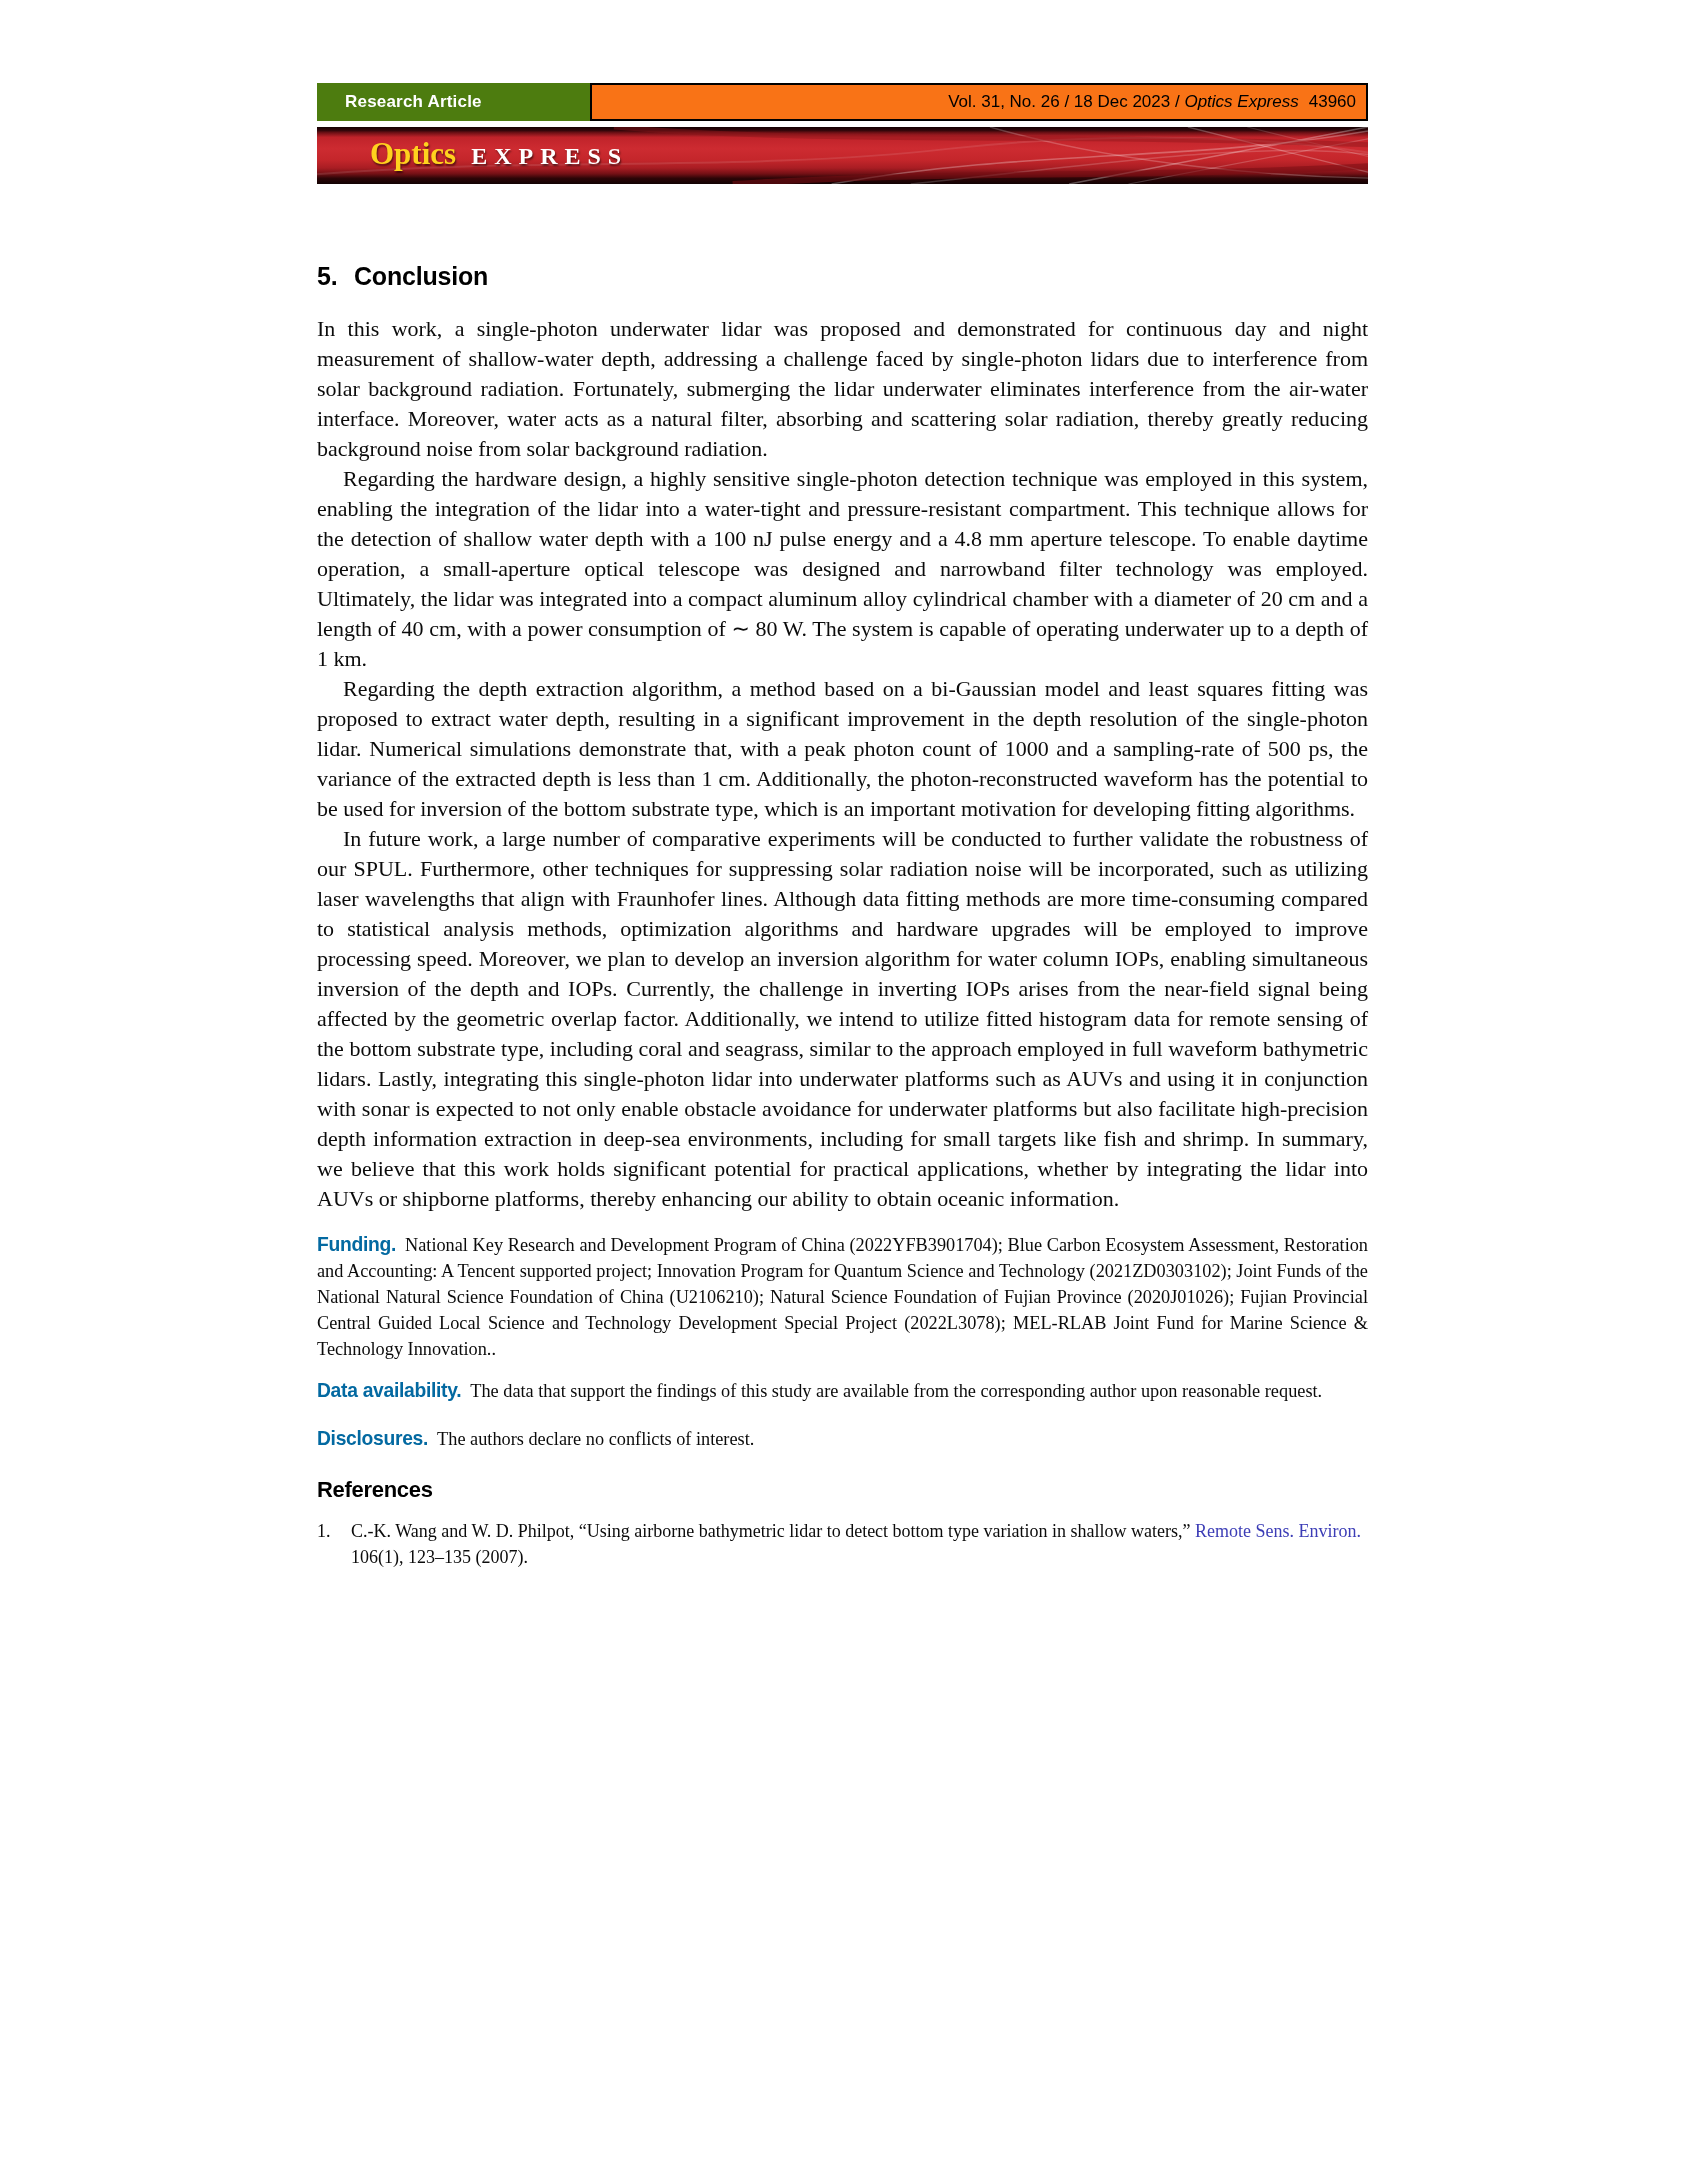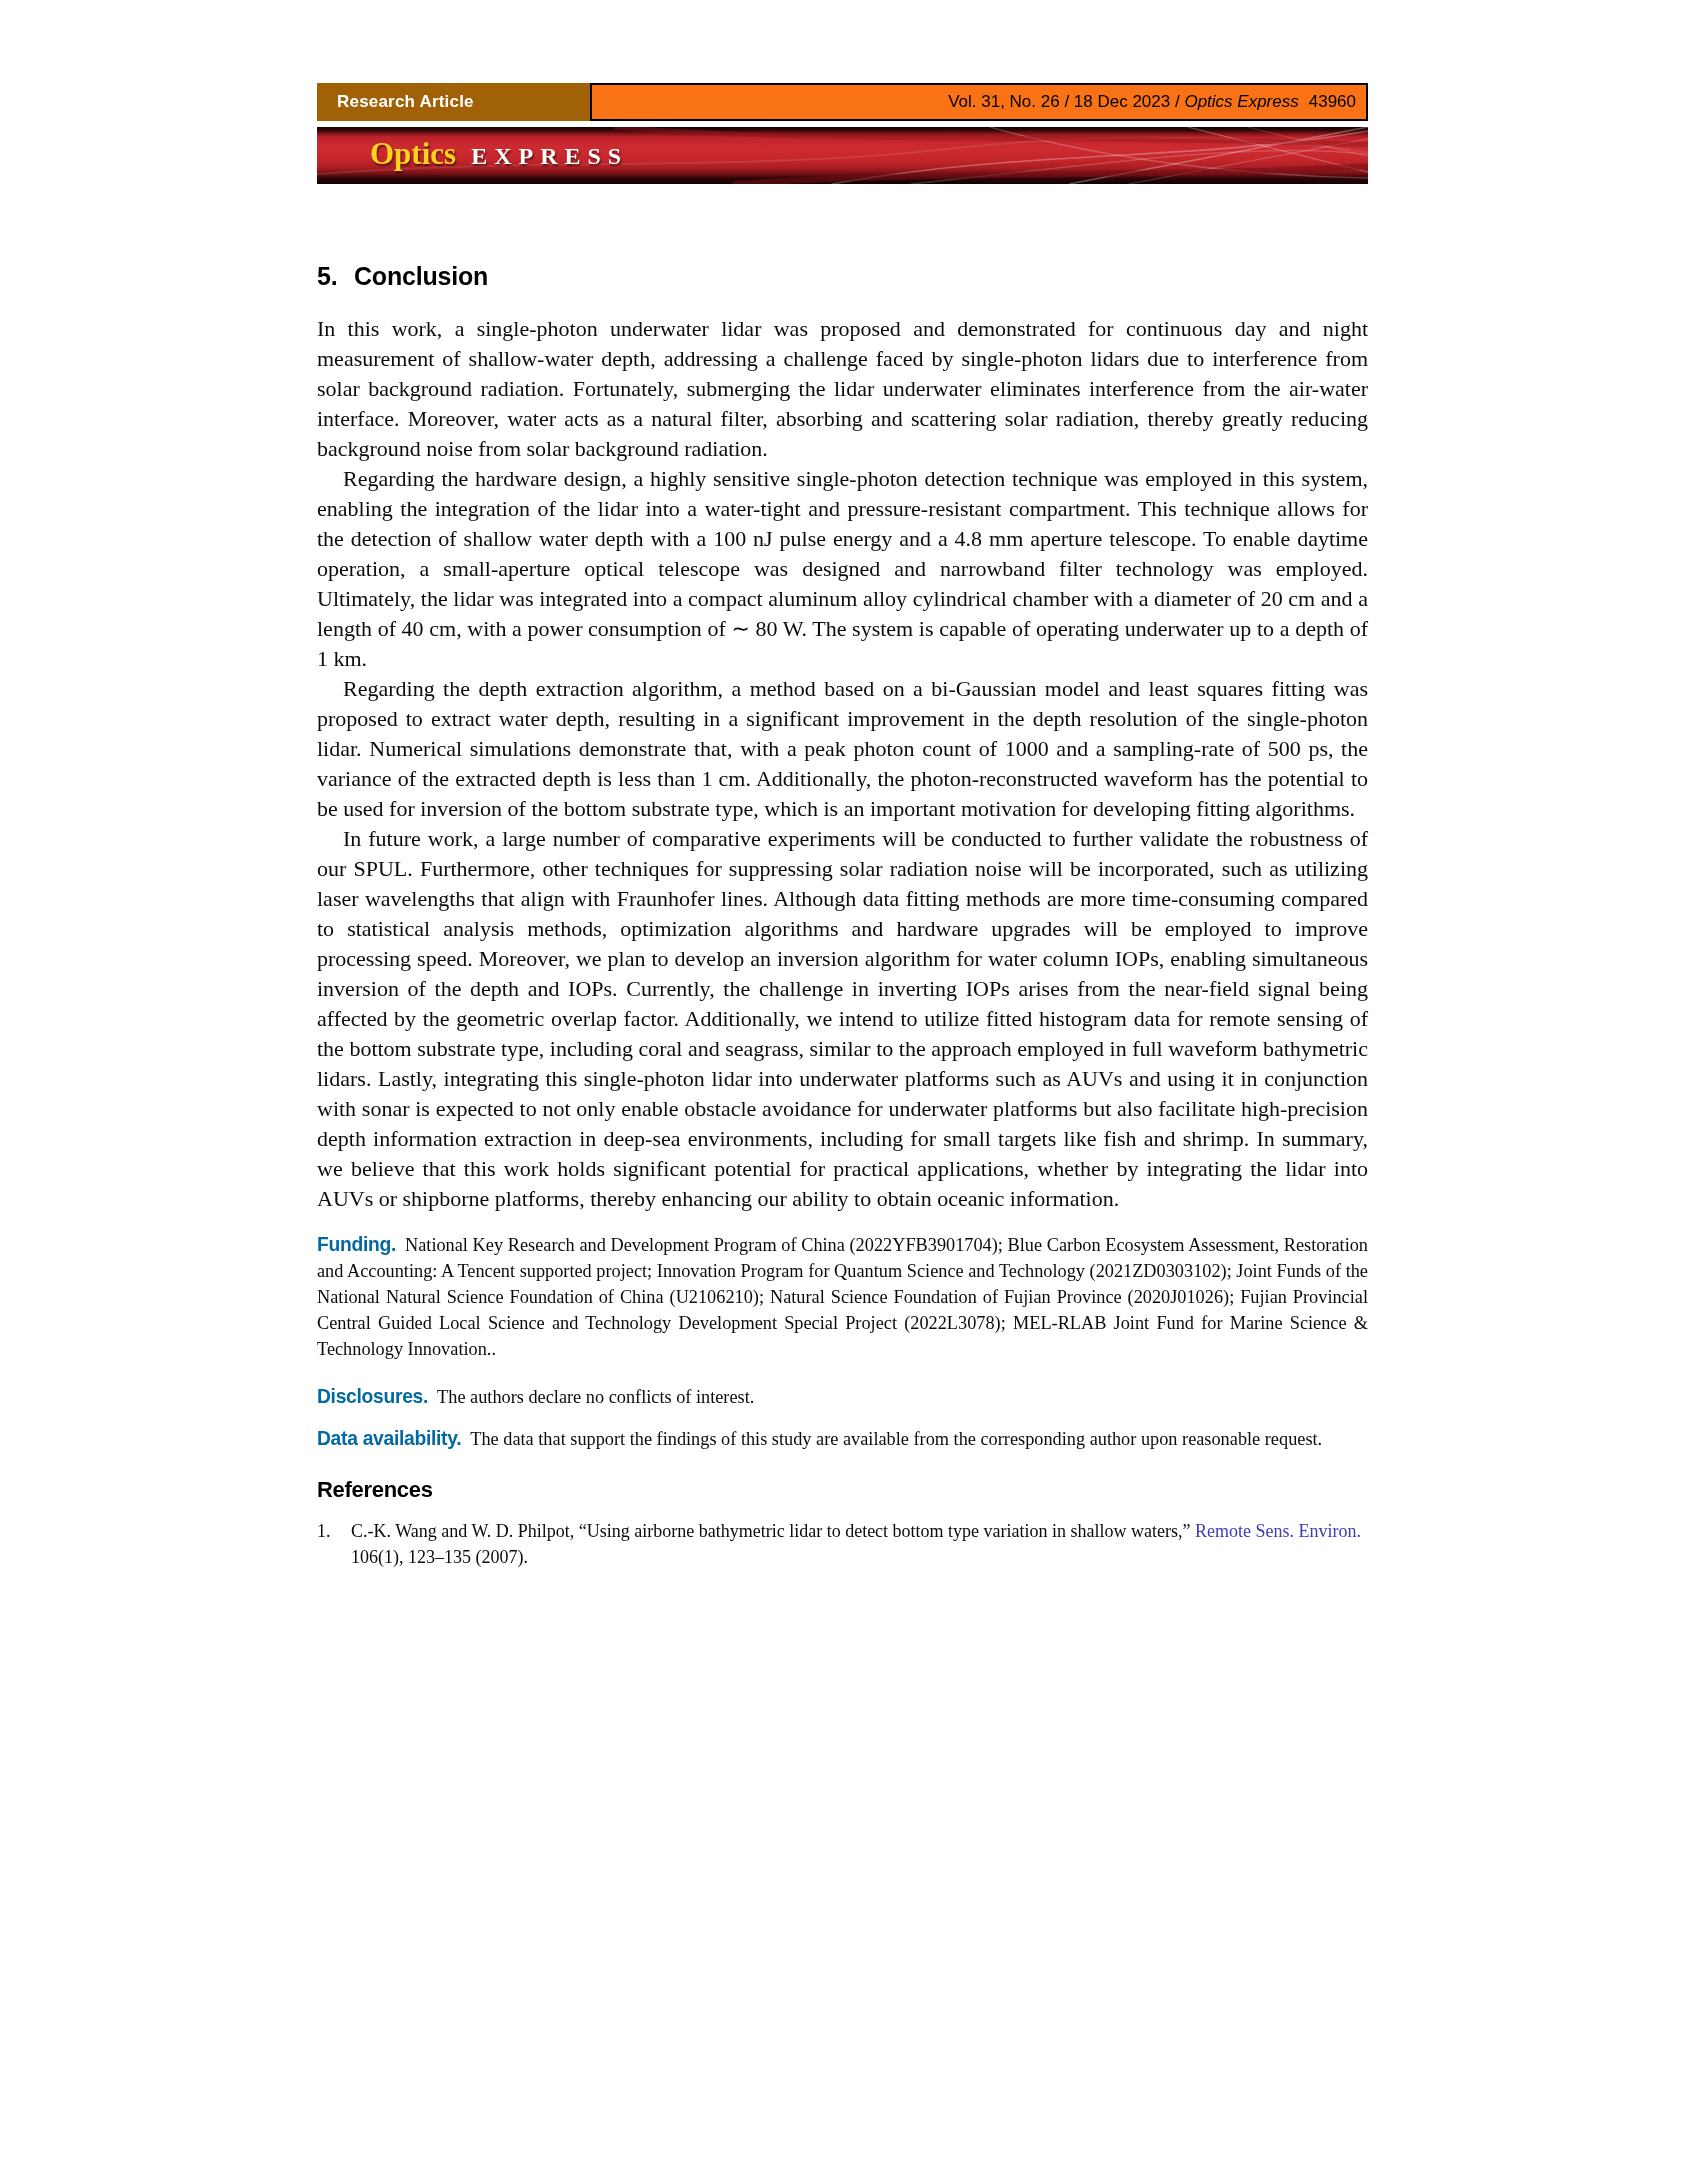--- a/index.html
+++ b/index.html
@@ -4,22 +4,22 @@
 <style>
   * { margin:0; padding:0; box-sizing:border-box; }
   html,body { width:1683px; height:2178px; background:#ffffff; position:relative;
               font-family:"Liberation Serif", serif; color:#111; }
 
   .page { position:absolute; inset:0; background:#fff; }
 
   
   .topbar { position:absolute; left:317px; top:83px; width:1051px; height:38px;
             display:flex; font-family:"Liberation Sans", sans-serif; }
-  .badge  { width:273px; background:#a16207; color:#fff; font-weight:bold; font-size:17px;
-            display:flex; align-items:center; padding-left:20px; letter-spacing:0.2px; }
+  .badge  { width:273px; background:#4d7c0f; color:#fff; font-weight:bold; font-size:17px;
+            display:flex; align-items:center; padding-left:28px; letter-spacing:0.2px; }
   .volbox { flex:1; background:#f97316; border:2px solid #000; display:flex; align-items:center;
             justify-content:flex-end; padding-right:10px; font-size:17px; color:#000;
             white-space:pre; }
   .volbox .jrnl { font-style:italic; }
   .volbox .pageno { margin-left:10px; }
 
   
   .banner { position:absolute; left:317px; top:127px; width:1051px; height:57px; overflow:hidden;
             background:linear-gradient(180deg,
               #140203 0%, #32060a 6%, #6e1015 10%,
@@ -92,23 +92,23 @@
 
     <h2 class="sechead"><span class="secnum">5.</span><span>Conclusion</span></h2>
 
     <p class="body">In this work, a single-photon underwater lidar was proposed and demonstrated for continuous day and night measurement of shallow-water depth, addressing a challenge faced by single-photon lidars due to interference from solar background radiation. Fortunately, submerging the lidar underwater eliminates interference from the air-water interface. Moreover, water acts as a natural filter, absorbing and scattering solar radiation, thereby greatly reducing background noise from solar background radiation.</p>
     <p class="body indent">Regarding the hardware design, a highly sensitive single-photon detection technique was employed in this system, enabling the integration of the lidar into a water-tight and pressure-resistant compartment. This technique allows for the detection of shallow water depth with a 100 nJ pulse energy and a 4.8 mm aperture telescope. To enable daytime operation, a small-aperture optical telescope was designed and narrowband filter technology was employed. Ultimately, the lidar was integrated into a compact aluminum alloy cylindrical chamber with a diameter of 20 cm and a length of 40 cm, with a power consumption of ∼ 80 W. The system is capable of operating underwater up to a depth of 1 km.</p>
     <p class="body indent">Regarding the depth extraction algorithm, a method based on a bi-Gaussian model and least squares fitting was proposed to extract water depth, resulting in a significant improvement in the depth resolution of the single-photon lidar. Numerical simulations demonstrate that, with a peak photon count of 1000 and a sampling-rate of 500 ps, the variance of the extracted depth is less than 1 cm. Additionally, the photon-reconstructed waveform has the potential to be used for inversion of the bottom substrate type, which is an important motivation for developing fitting algorithms.</p>
     <p class="body indent">In future work, a large number of comparative experiments will be conducted to further validate the robustness of our SPUL. Furthermore, other techniques for suppressing solar radiation noise will be incorporated, such as utilizing laser wavelengths that align with Fraunhofer lines. Although data fitting methods are more time-consuming compared to statistical analysis methods, optimization algorithms and hardware upgrades will be employed to improve processing speed. Moreover, we plan to develop an inversion algorithm for water column IOPs, enabling simultaneous inversion of the depth and IOPs. Currently, the challenge in inverting IOPs arises from the near-field signal being affected by the geometric overlap factor. Additionally, we intend to utilize fitted histogram data for remote sensing of the bottom substrate type, including coral and seagrass, similar to the approach employed in full waveform bathymetric lidars. Lastly, integrating this single-photon lidar into underwater platforms such as AUVs and using it in conjunction with sonar is expected to not only enable obstacle avoidance for underwater platforms but also facilitate high-precision depth information extraction in deep-sea environments, including for small targets like fish and shrimp. In summary, we believe that this work holds significant potential for practical applications, whether by integrating the lidar into AUVs or shipborne platforms, thereby enhancing our ability to obtain oceanic information.</p>
 
     <p class="smallblock mt-funding"><span class="ihead">Funding.</span><span>National Key Research and Development Program of China (2022YFB3901704); Blue Carbon Ecosystem Assessment, Restoration and Accounting: A Tencent supported project; Innovation Program for Quantum Science and Technology (2021ZD0303102); Joint Funds of the National Natural Science Foundation of China (U2106210); Natural Science Foundation of Fujian Province (2020J01026); Fujian Provincial Central Guided Local Science and Technology Development Special Project (2022L3078); MEL-RLAB Joint Fund for Marine Science &amp; Technology Innovation..</span></p>
 
+    <p class="smallblock mt-data"><span class="ihead">Data availability.</span><span>The data that support the findings of this study are available from the corresponding author upon reasonable request.</span></p>
+
     <p class="smallblock mt-disc"><span class="ihead">Disclosures.</span><span>The authors declare no conflicts of interest.</span></p>
-
-    <p class="smallblock mt-data"><span class="ihead">Data availability.</span><span>The data that support the findings of this study are available from the corresponding author upon reasonable request.</span></p>
 
     <h3 class="refhead">References</h3>
 
     <p class="ref"><span class="ref-num">1.</span><span>C.-K. Wang and W. D. Philpot, “Using airborne bathymetric lidar to detect bottom type variation in shallow waters,” </span><a class="ref-link">Remote Sens. Environ. </a><b class="ref-vol">106</b><span>(1), 123–135 (2007).</span></p>
 
   </div>
 </div>
 
 
 </body></html>

